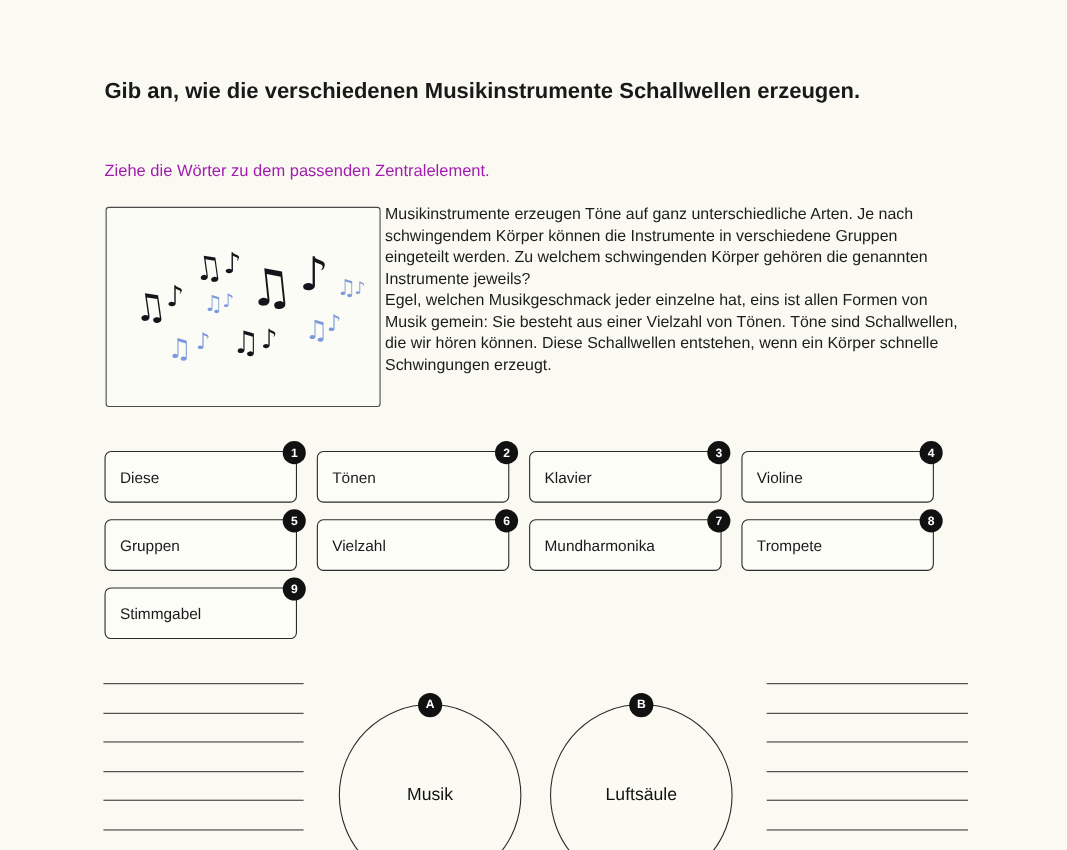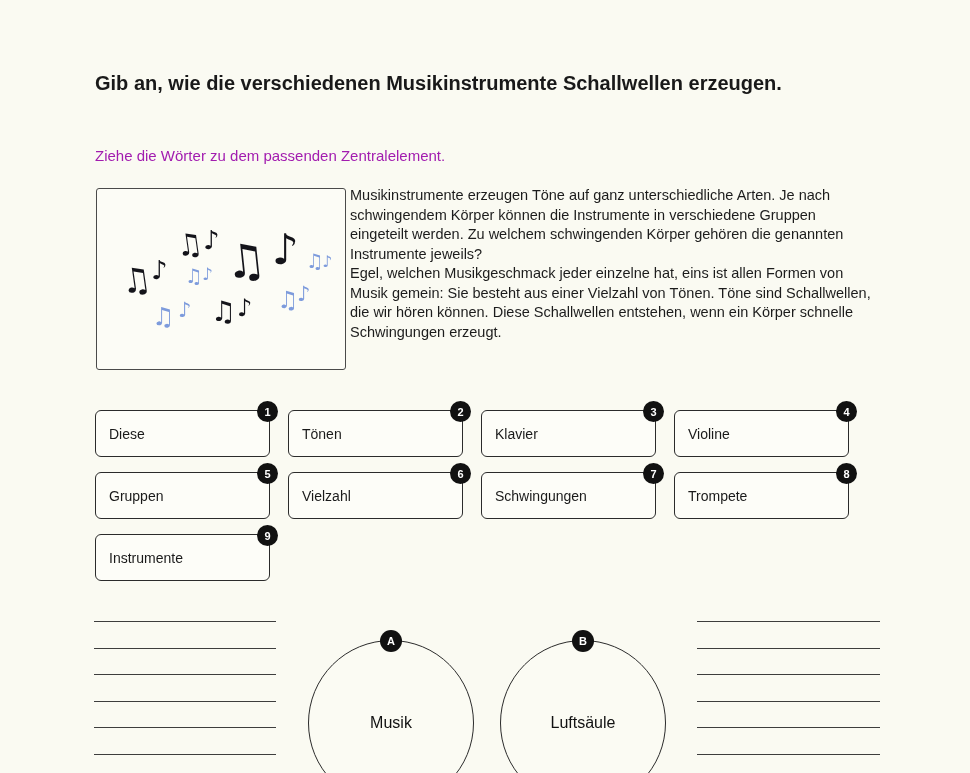--- a/index.html
+++ b/index.html
@@ -116,29 +116,29 @@
   </div>
   <div class="word-box">
     <span>Gruppen</span>
     <span class="num-badge">5</span>
   </div>
   <div class="word-box">
     <span>Vielzahl</span>
     <span class="num-badge">6</span>
   </div>
   <div class="word-box">
-    <span>Schwingungen</span>
+    <span>Mundharmonika</span>
     <span class="num-badge">7</span>
   </div>
   <div class="word-box">
     <span>Trompete</span>
     <span class="num-badge">8</span>
   </div>
   <div class="word-box">
-    <span>Instrumente</span>
+    <span>Stimmgabel</span>
     <span class="num-badge">9</span>
   </div>
 </div>
 
 <div class="lines-block lines-left">
   <div class="answer-line"></div>
   <div class="answer-line"></div>
   <div class="answer-line"></div>
   <div class="answer-line"></div>
   <div class="answer-line"></div>

